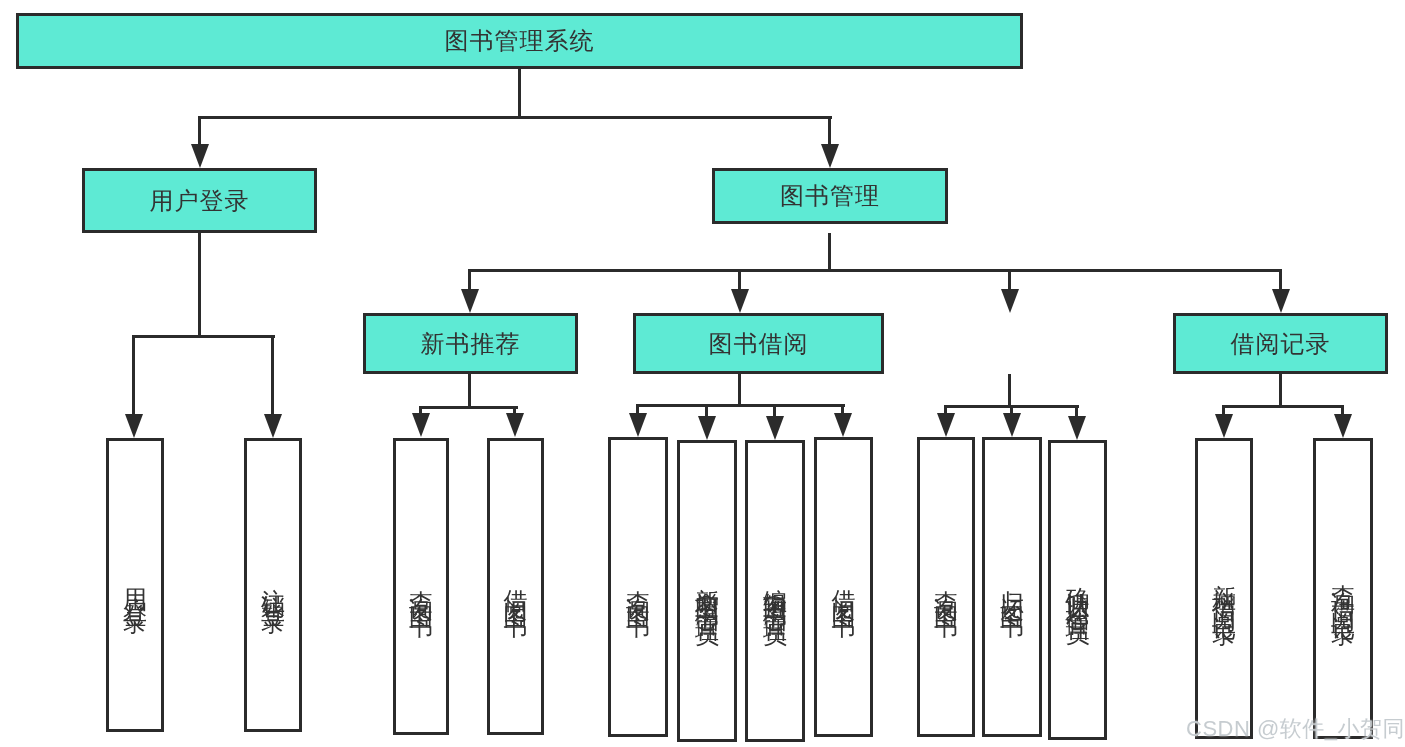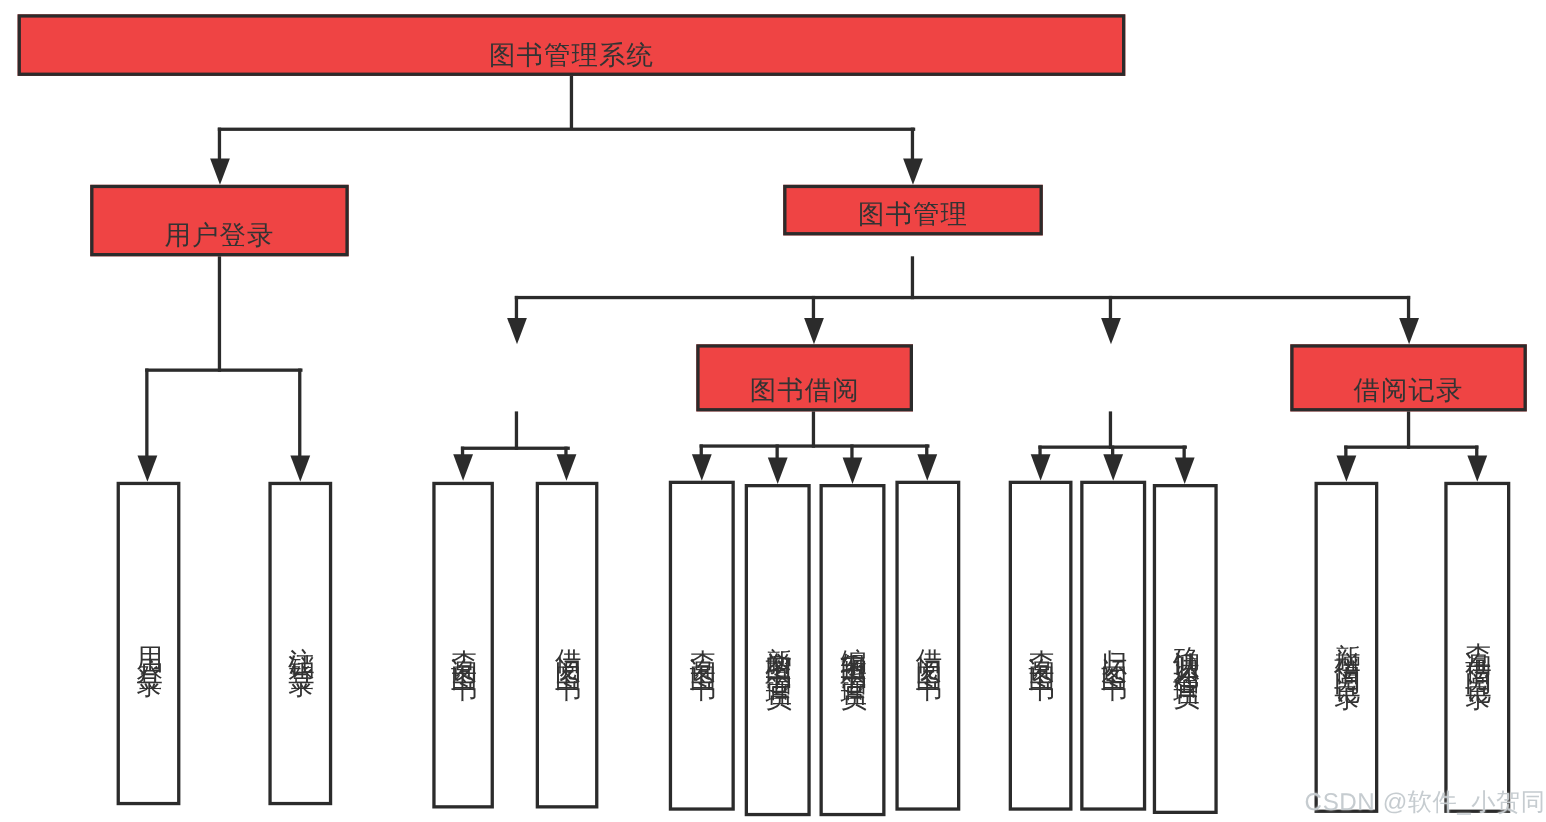--- a/index.html
+++ b/index.html
@@ -2,22 +2,22 @@
 <html><head>
 <meta charset="utf-8">
 <style>
   html, body { margin:0; padding:0; background:#ffffff; }
   .canvas {
     position:relative; width:1405px; height:747px; background:#ffffff;
     font-family:"Liberation Sans", sans-serif; overflow:hidden;
   }
   .hbox {
     position:absolute; box-sizing:border-box;
-    border:3px solid #2b2b2b; background:#ef4444;
-    display:flex; align-items:flex-end; justify-content:center;
+    border:3px solid #2b2b2b; background:#5eead4;
+    display:flex; align-items:center; justify-content:center;
     font-size:24px; color:#333333; letter-spacing:1px; white-space:nowrap;
   }
   .vbox {
     position:absolute; box-sizing:border-box;
     border:3px solid #2b2b2b; background:#ffffff;
     display:flex; align-items:center; justify-content:center;
     writing-mode:vertical-rl; text-orientation:mixed;
     font-size:24px; color:#333333; letter-spacing:8px; line-height:1;
   }
   .vline { position:absolute; width:3px; background:#2b2b2b; }
@@ -45,21 +45,21 @@
   <div class="vline" style="left:518px; top:69px; height:49px;"></div>
   <div class="hline" style="left:198px; top:116px; width:634px;"></div>
   <div class="vline" style="left:198px; top:116px; height:34px;"></div>
   <div class="arrow" style="left:191px; top:144px;"></div>
   <div class="vline" style="left:828px; top:116px; height:34px;"></div>
   <div class="arrow" style="left:821px; top:144px;"></div>
 
   <div class="hbox" style="left:82px; top:168px; width:235px; height:65px;">
     <span>用户登录</span>
   </div>
-  <div class="hbox" style="left:712px; top:168px; width:236px; height:46px;">
+  <div class="hbox" style="left:712px; top:168px; width:236px; height:56px;">
     <span>图书管理</span>
   </div>
 
   <div class="vline" style="left:198px; top:233px; height:105px;"></div>
   <div class="hline" style="left:132px; top:335px; width:143px;"></div>
   <div class="vline" style="left:132px; top:335px; height:83px;"></div>
   <div class="arrow" style="left:125px; top:414px;"></div>
   <div class="vline" style="left:271px; top:335px; height:83px;"></div>
   <div class="arrow" style="left:264px; top:414px;"></div>
 
@@ -67,21 +67,24 @@
   <div class="hline" style="left:468px; top:269px; width:814px;"></div>
   <div class="vline" style="left:468px; top:269px; height:24px;"></div>
   <div class="arrow" style="left:461px; top:289px;"></div>
   <div class="vline" style="left:738px; top:269px; height:24px;"></div>
   <div class="arrow" style="left:731px; top:289px;"></div>
   <div class="vline" style="left:1008px; top:269px; height:24px;"></div>
   <div class="arrow" style="left:1001px; top:289px;"></div>
   <div class="vline" style="left:1279px; top:269px; height:24px;"></div>
   <div class="arrow" style="left:1272px; top:289px;"></div>
 
-  <div class="hbox" style="left:633px; top:313px; width:197px; height:61px;">
+  <div class="hbox" style="left:363px; top:313px; width:215px; height:61px;">
+    <span>新书推荐</span>
+  </div>
+  <div class="hbox" style="left:633px; top:313px; width:251px; height:61px;">
     <span>图书借阅</span>
   </div>
   <div class="hbox" style="left:1173px; top:313px; width:215px; height:61px;">
     <span>借阅记录</span>
   </div>
 
   <div class="vline" style="left:468px; top:374px; height:35px;"></div>
   <div class="hline" style="left:419px; top:406px; width:99px;"></div>
   <div class="vline" style="left:419px; top:406px; height:12px;"></div>
   <div class="arrow" style="left:412px; top:413px;"></div>

